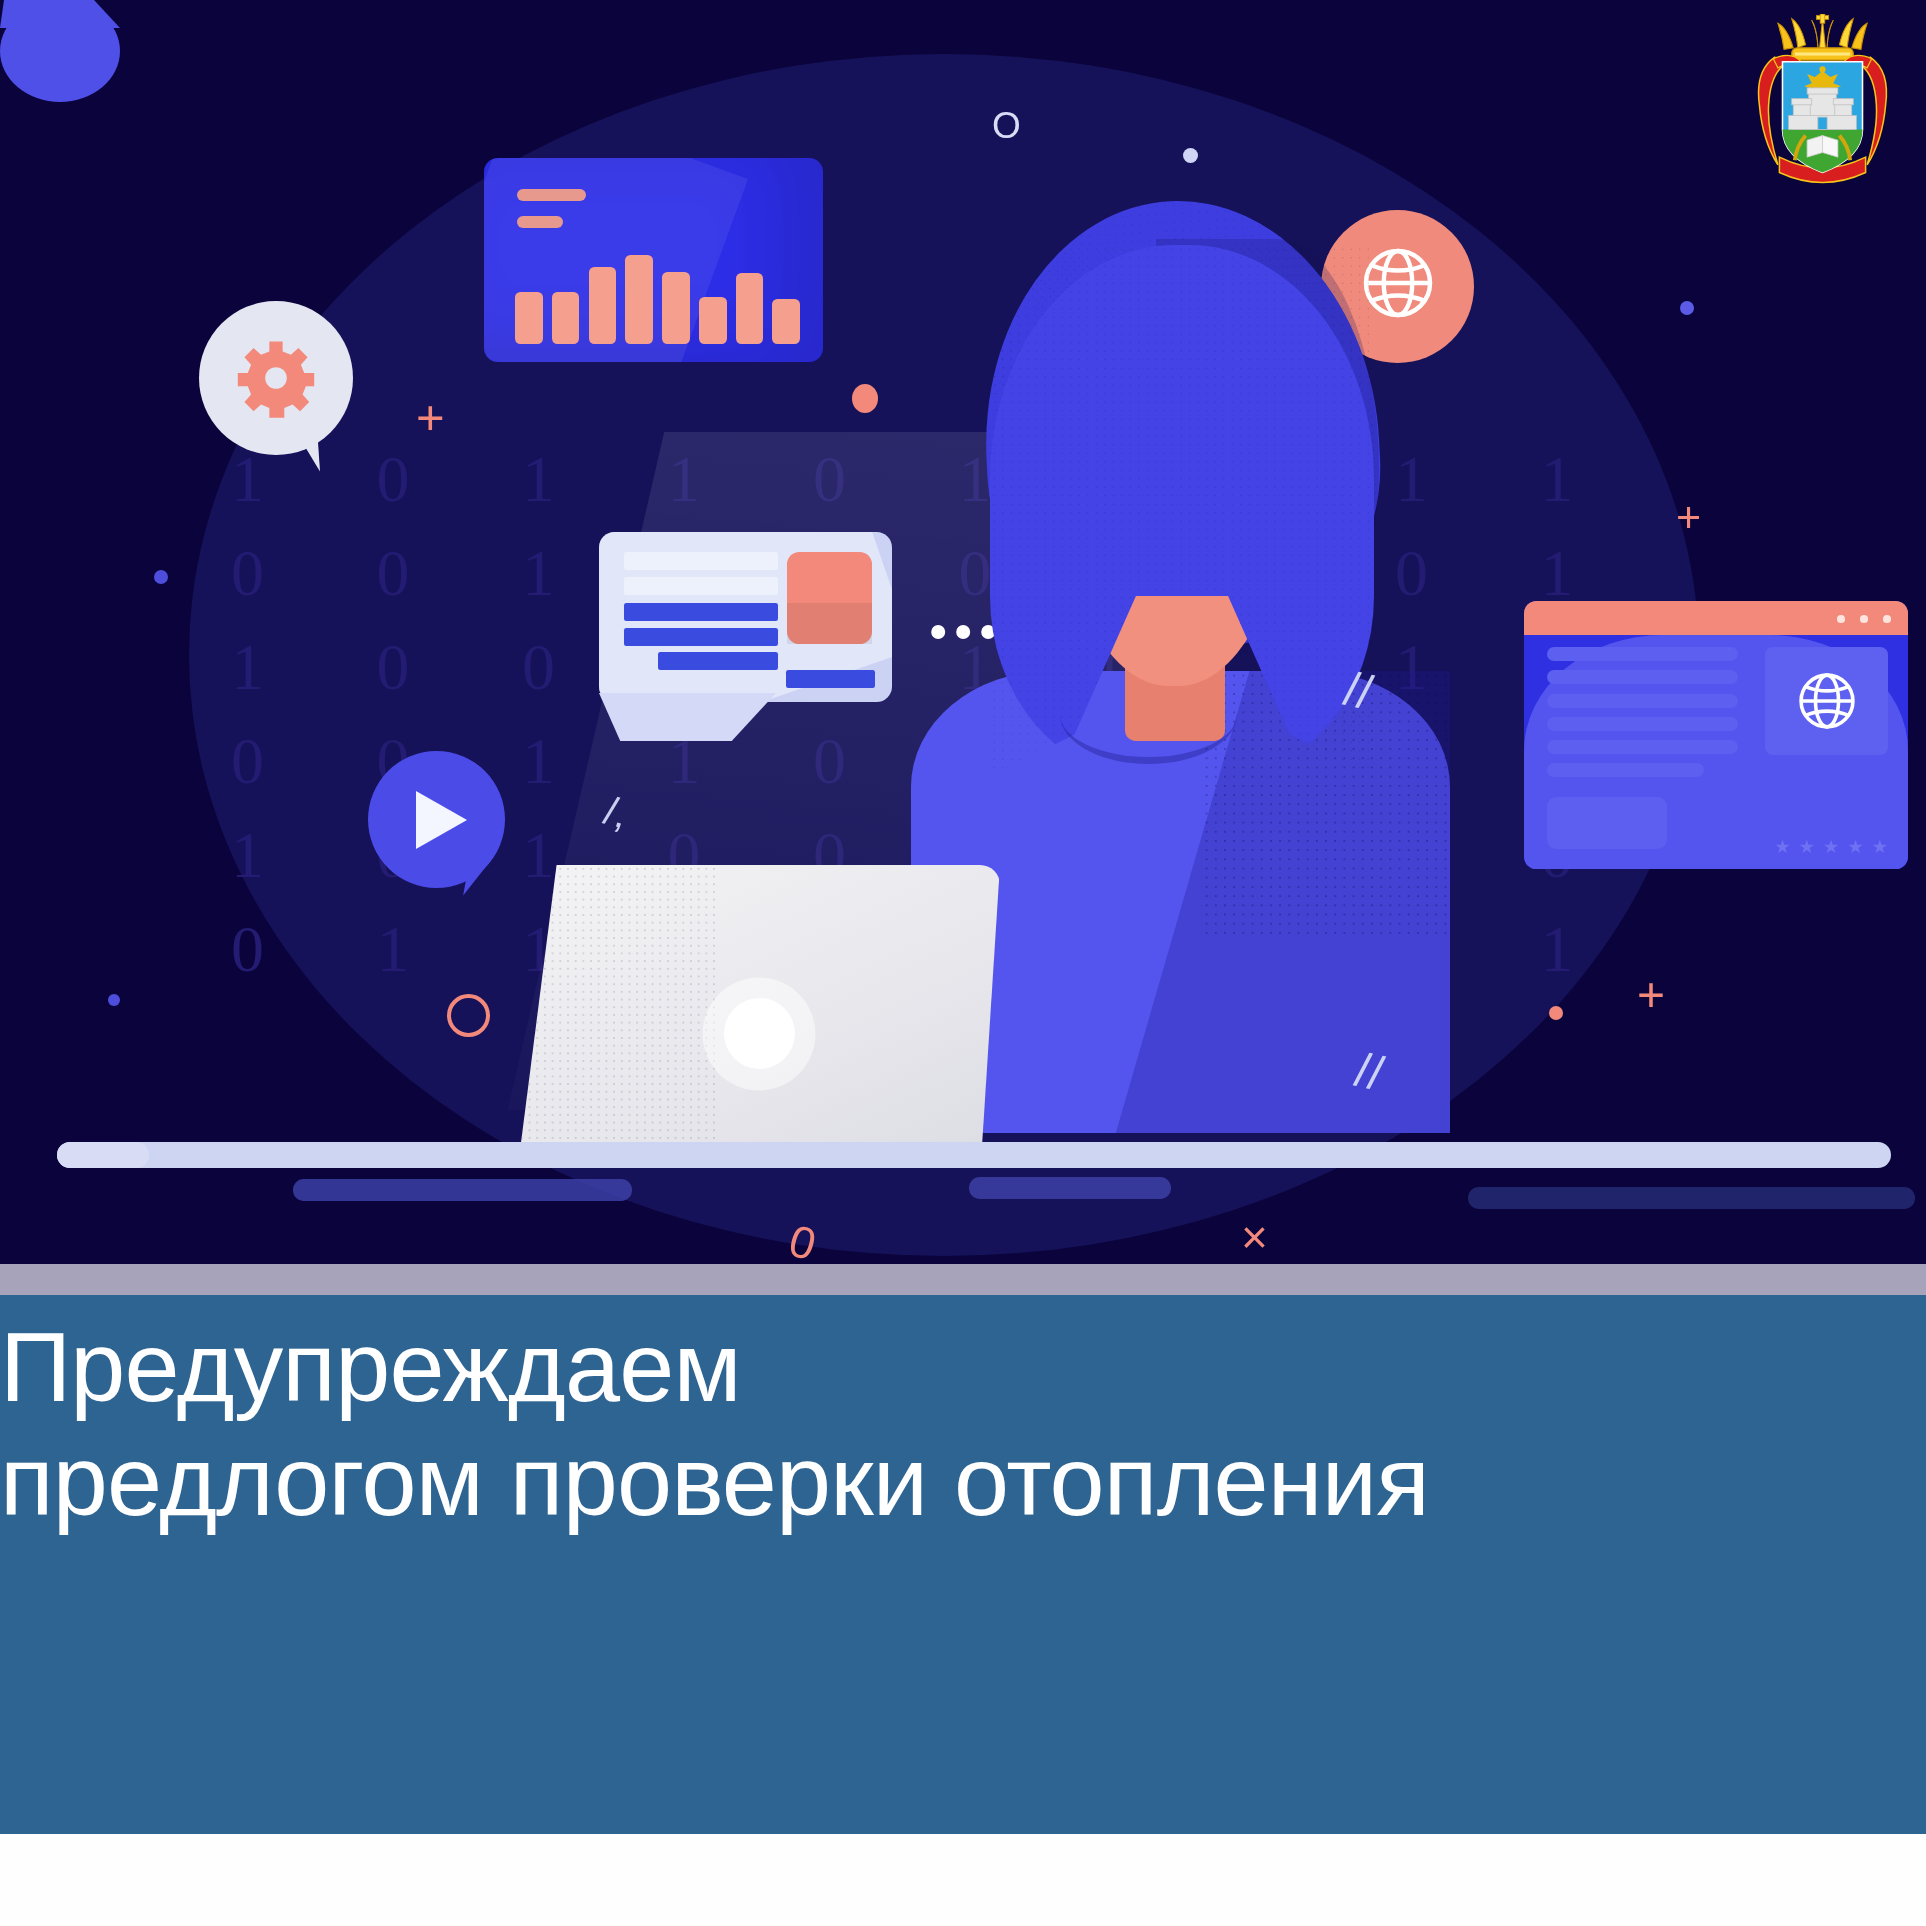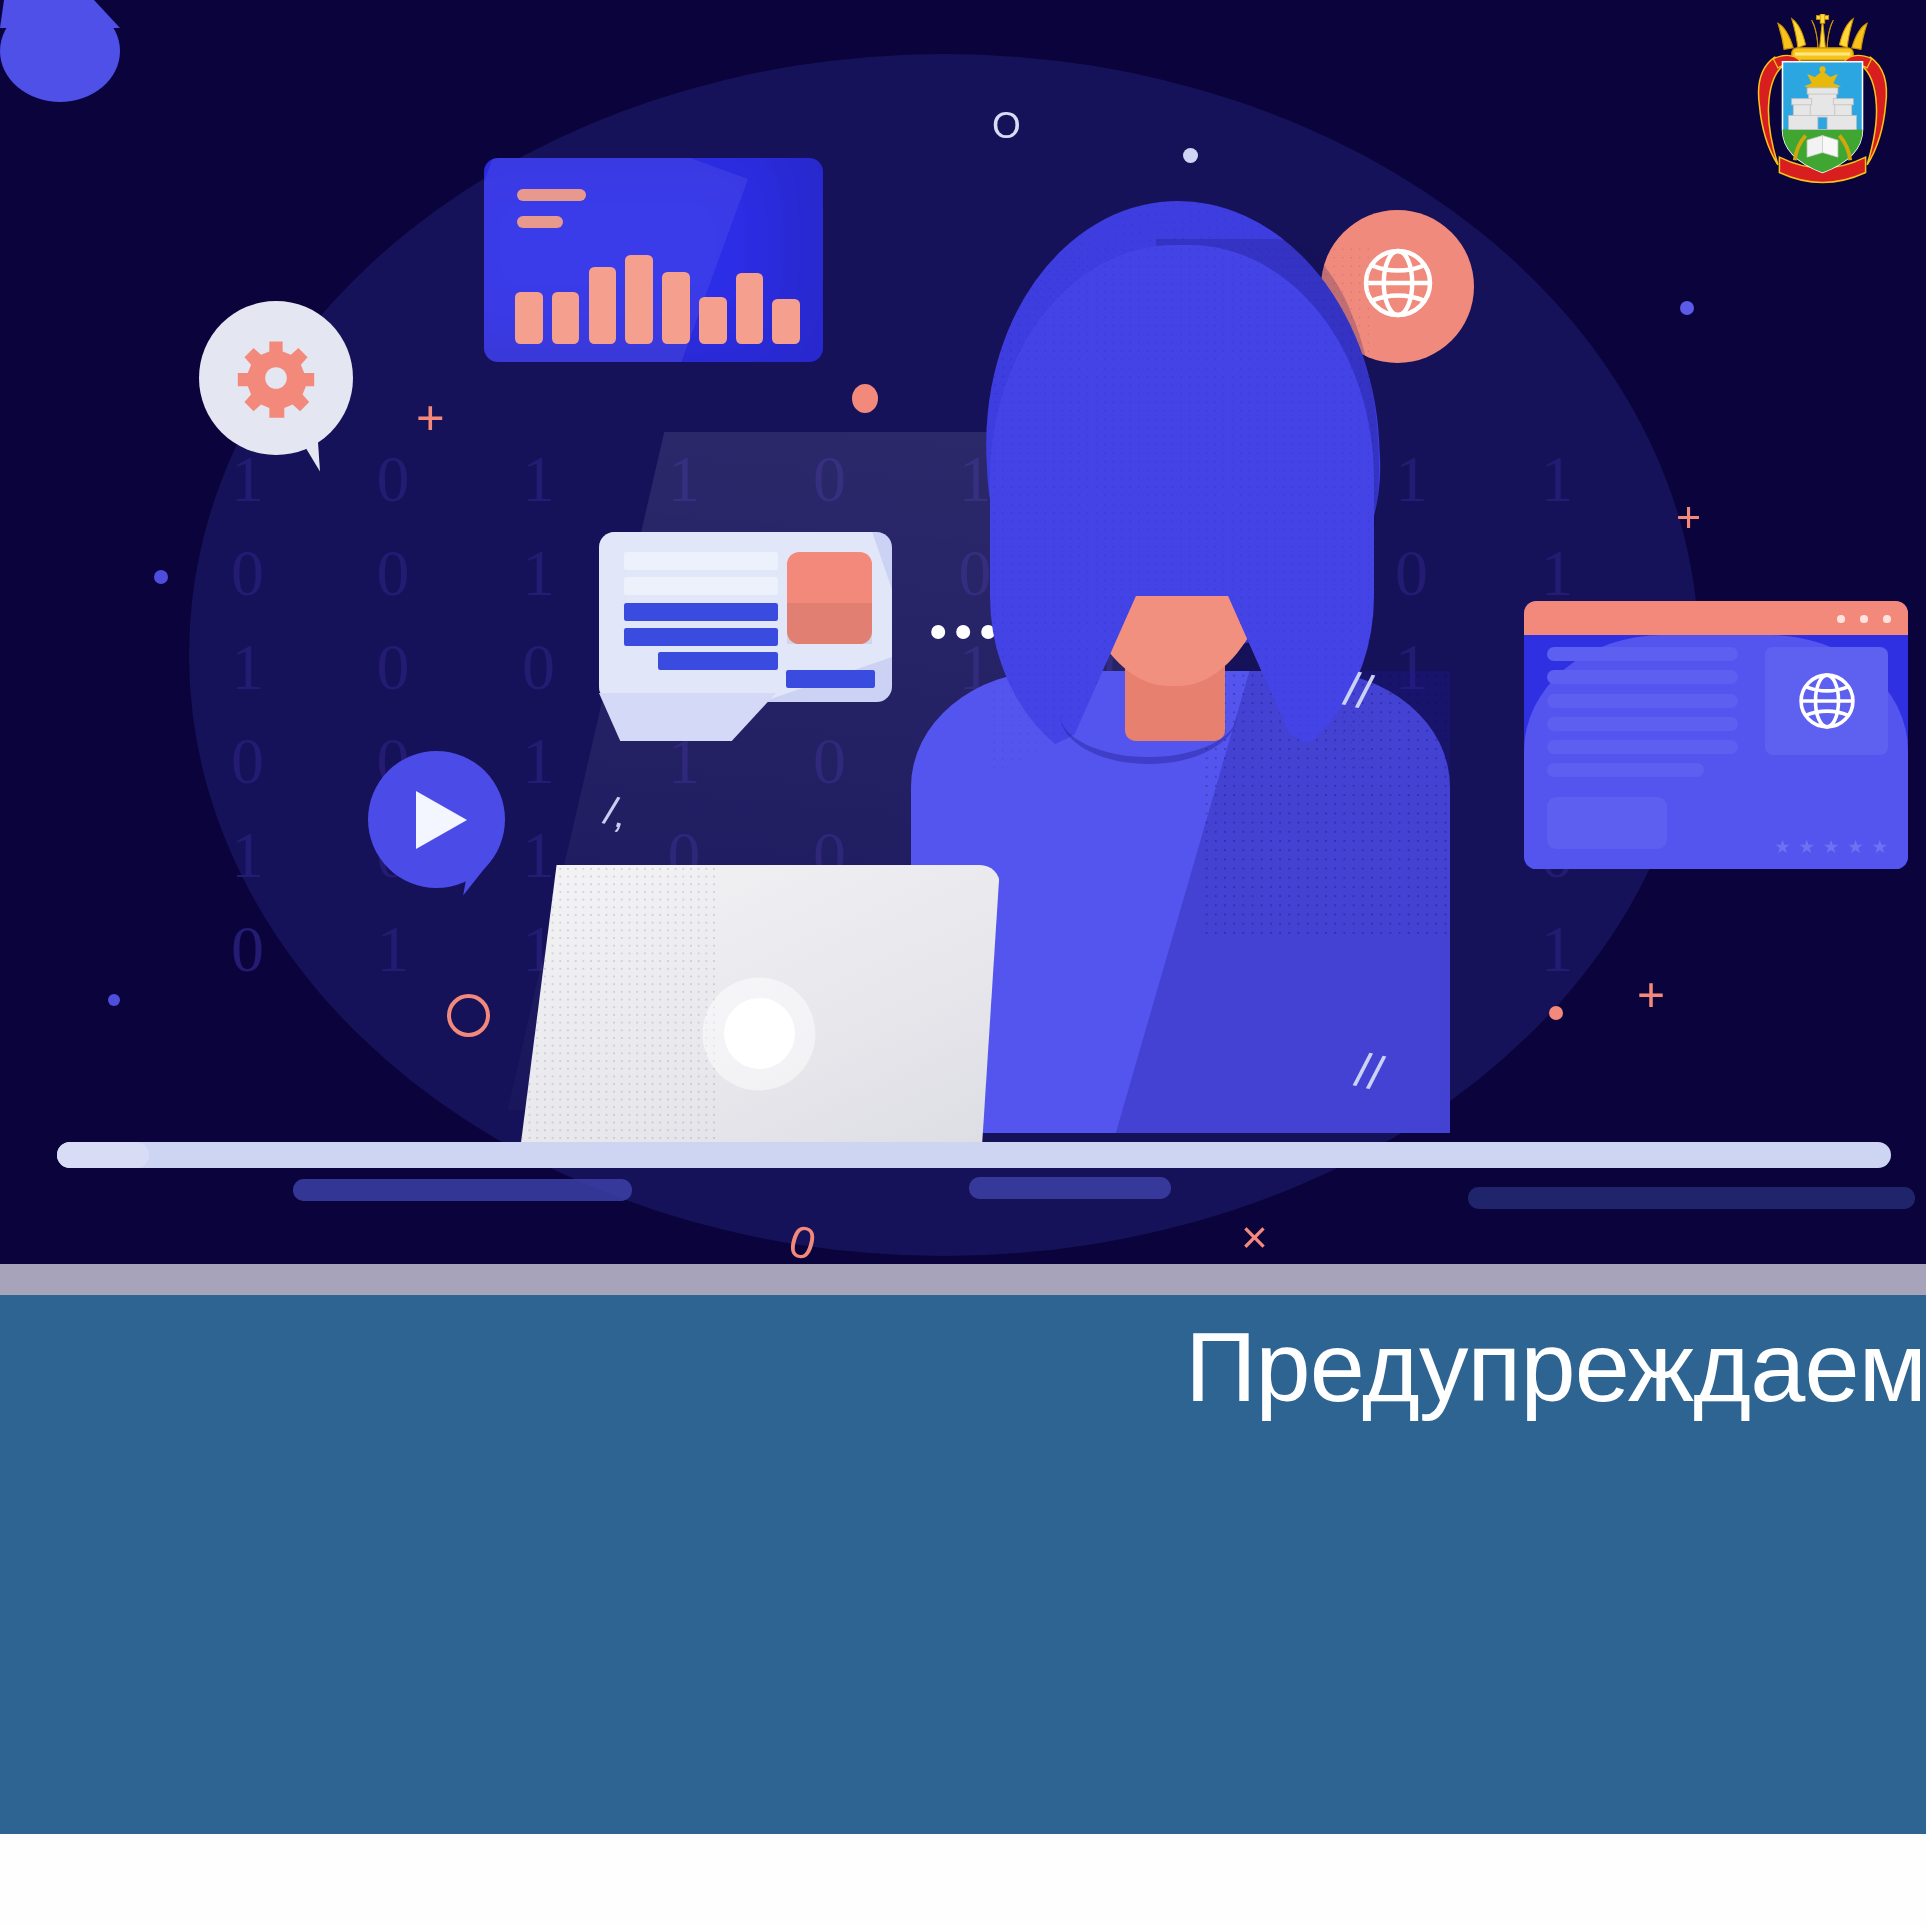--- a/index.html
+++ b/index.html
@@ -136,21 +136,21 @@
 
   
   .dd{position:absolute;color:#F2897B;font-family:"Liberation Sans",sans-serif;}
   .ring{position:absolute;border-radius:50%;}
 
   
   .divider{position:absolute;left:0;top:1264px;width:1926px;height:31px;background:#A6A3BA;}
   .banner{position:absolute;left:0;top:1295px;width:1926px;height:539px;background:#2D6492;}
   .headline{
     position:absolute;left:0;top:1310px;width:1926px;
-    text-align:right;color:#FFFFFF;
+    text-align:left;color:#FFFFFF;
     font-size:99px;line-height:114px;font-weight:400;letter-spacing:-0.8px;
     font-family:"Liberation Sans",sans-serif;
   }
   .headline span{display:block;}
 
   
   .footer{position:absolute;left:0;top:1834px;width:1926px;height:92px;background:#FEFEFE;}
   .footrow{position:absolute;left:0;top:1848px;width:1926px;display:flex;align-items:center;justify-content:center;gap:14px;}
   .foottext{color:#A9AEB4;font-size:31px;letter-spacing:0.4px;white-space:nowrap;}
   .soc{width:45px;height:45px;display:flex;align-items:center;justify-content:center;}
@@ -376,18 +376,19 @@
     <div class="ring" style="left:1549px;top:1006px;width:14px;height:14px;background:#F2897B;"></div>
     <div class="dd" style="left:1345px;top:663px;font-size:48px;color:#CBD2F4;transform:rotate(12deg);">//</div>
     <div class="dd" style="left:1356px;top:1044px;font-size:48px;color:#CBD2F4;transform:rotate(12deg);">//</div>
     <div class="dd" style="left:605px;top:790px;font-size:40px;color:#C9CFF0;transform:rotate(16deg);">/,</div>
   </div>
 
   <div class="divider"></div>
   <div class="banner"></div>
   <div class="headline">
     <span>Предупреждаем</span>
+    <span>предлогом проверки отопления</span>
   </div>
 
   <div class="footer"></div>
 
 </div>
 
 
 </body></html>

